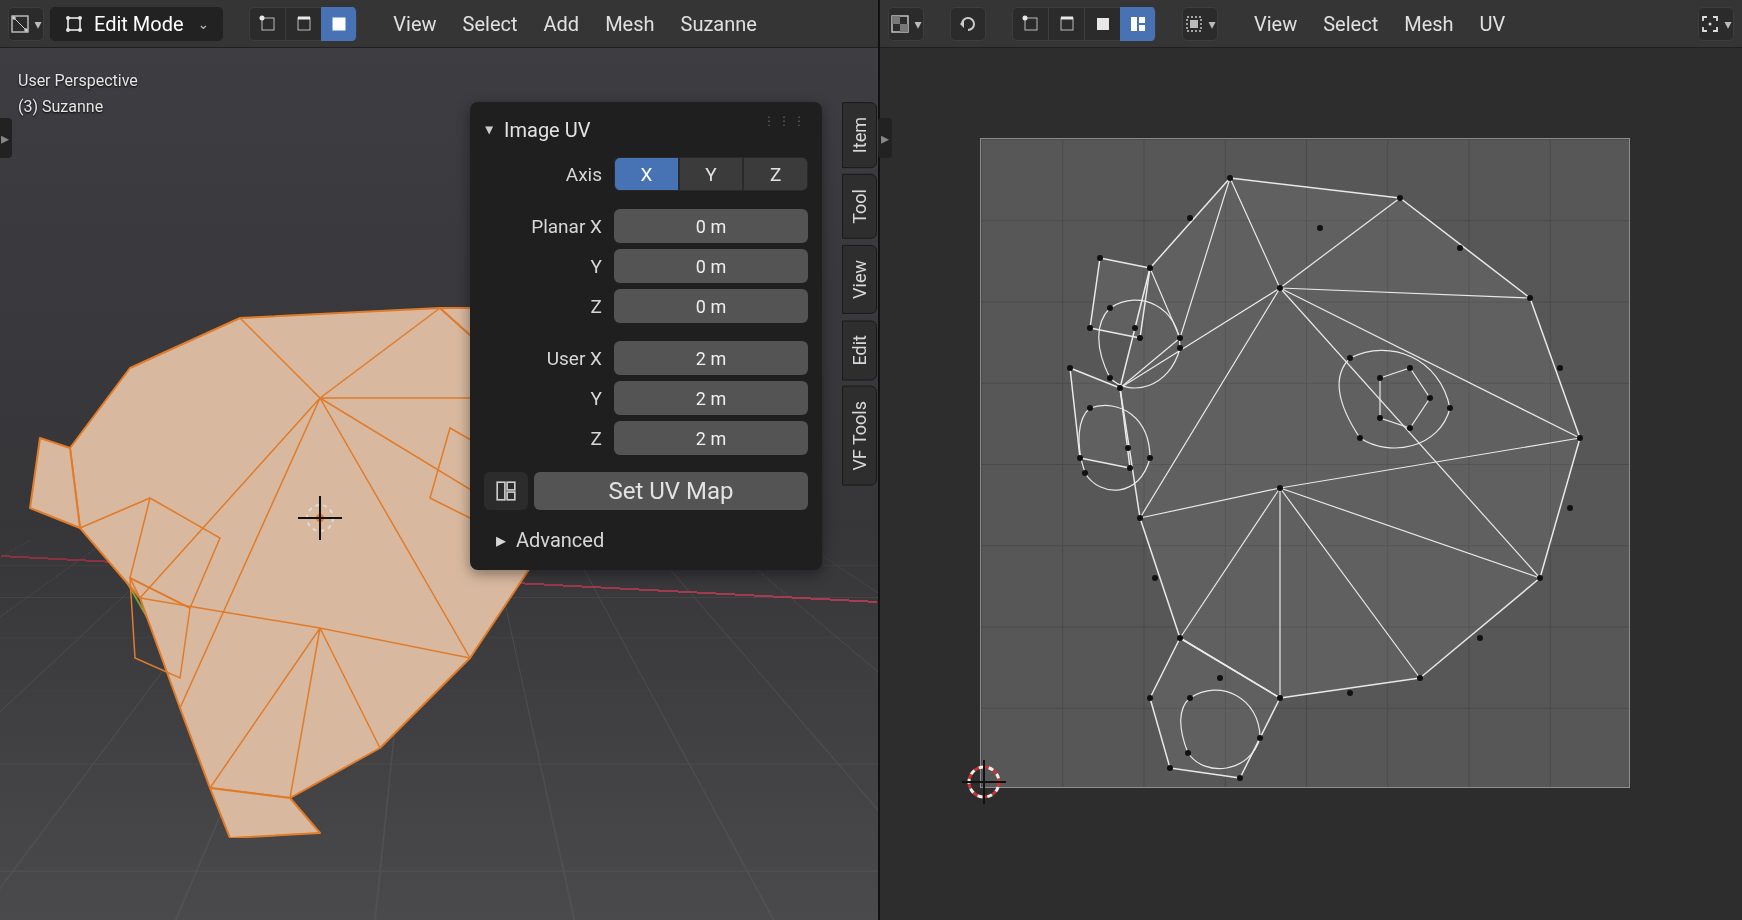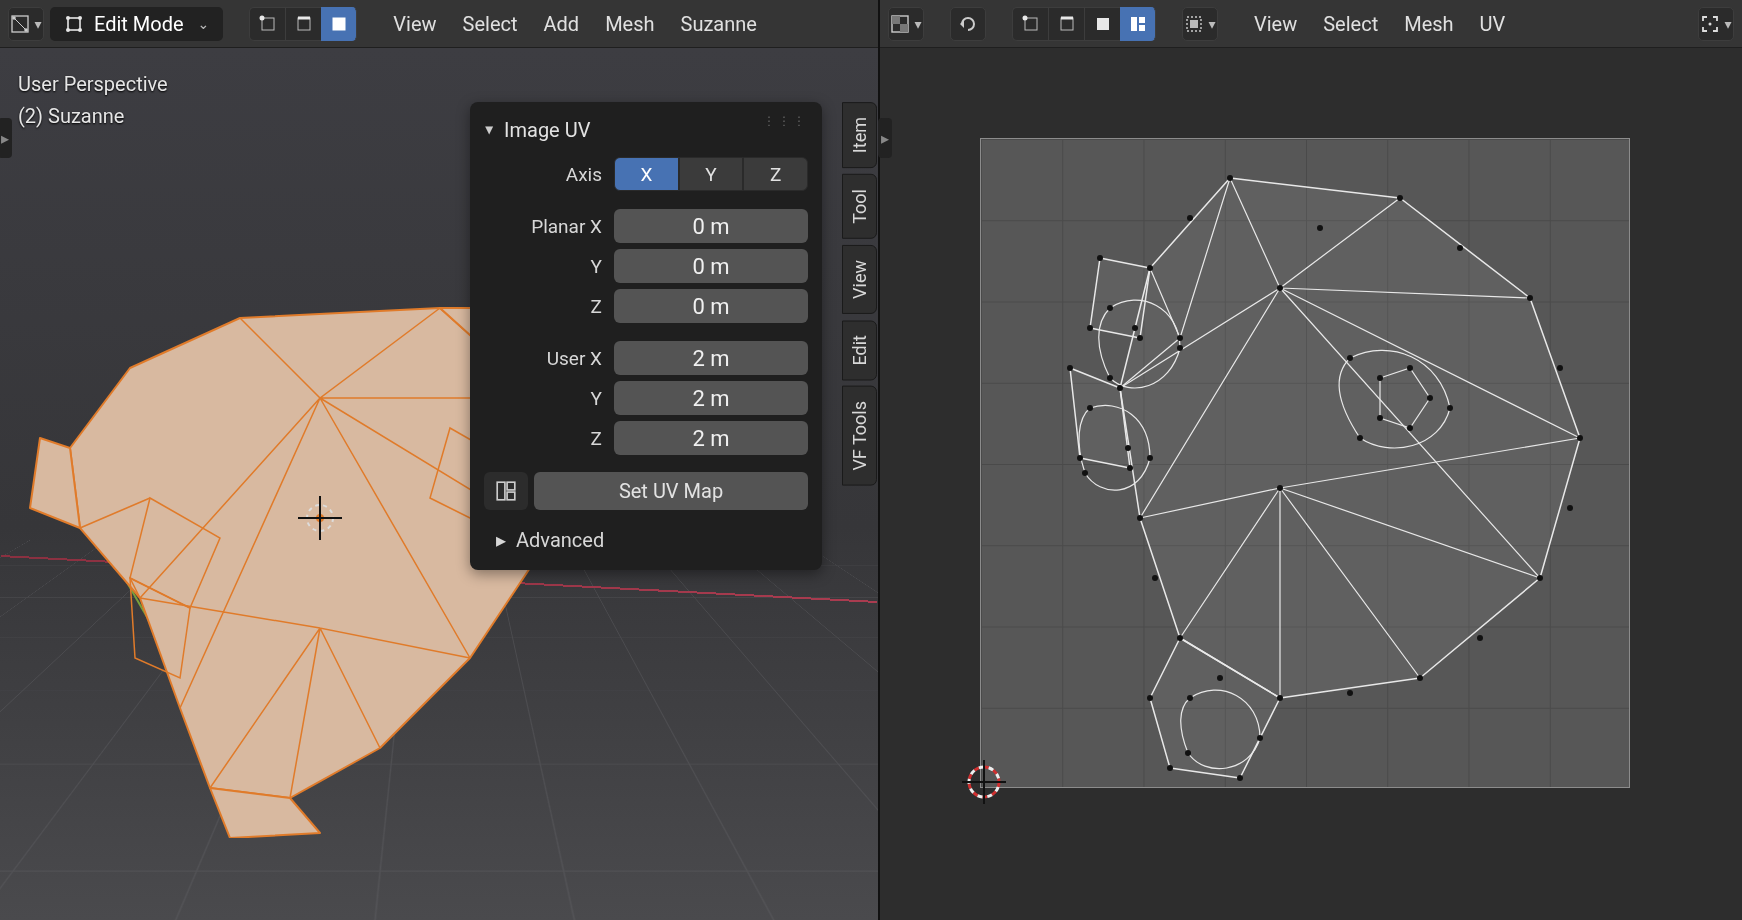--- a/index.html
+++ b/index.html
@@ -15,21 +15,21 @@
   .btn-group .hdr-btn { border-radius:0; border-right:none; }
   .btn-group .hdr-btn:first-child { border-top-left-radius:5px; border-bottom-left-radius:5px; }
   .btn-group .hdr-btn:last-child { border-top-right-radius:5px; border-bottom-right-radius:5px; border-right:1px solid #3d3d3d; }
   .hdr-btn.active { background:#4772b3; border-color:#4772b3; color:#fff; }
   .mode-dd { display:flex; align-items:center; background:#222; border-radius:5px; height:34px; padding:0 14px; gap:10px; color:#fff; font-size:20px; }
   .menu-txt { padding:0 10px; cursor:pointer; font-size:20px; color:#e0e0e0; }
   .sep { width:14px; }
   
   .viewport { position:absolute; top:48px; left:0; right:0; bottom:0; background:#3a3a3a; overflow:hidden; }
   .pane-left .viewport { background:linear-gradient(180deg,#3d3d42 0%,#363639 55%,#4a4a4d 100%); }
-  .overlay-text { position:absolute; top:20px; left:18px; color:#e6e6e6; font-size:20px; line-height:1.6; text-shadow:0 1px 2px #000; }
+  .overlay-text { position:absolute; top:20px; left:18px; color:#e6e6e6; font-size:16px; line-height:1.6; text-shadow:0 1px 2px #000; }
   
   .floor { position:absolute; left:-200px; right:-200px; top:180px; bottom:-200px; transform:perspective(700px) rotateX(62deg); background-image:
       linear-gradient(#5a5a5e 1px,transparent 1px),
       linear-gradient(90deg,#5a5a5e 1px,transparent 1px);
       background-size:120px 120px; opacity:.5; }
   .axis-x { position:absolute; left:0; right:0; top:530px; height:2px; background:linear-gradient(90deg,#8a3040,#aa3c50); transform:rotate(3deg); }
   .axis-y { position:absolute; left:50px; top:400px; width:300px; height:2px; background:#7ba03a; transform:rotate(60deg); transform-origin:left center; }
   
   .mesh3d { position:absolute; left:20px; top:230px; width:640px; height:560px; }
   .mesh3d svg { width:100%; height:100%; }
@@ -37,25 +37,25 @@
   .op-panel { position:absolute; top:54px; left:470px; width:352px; background:#1f1f1f; border-radius:8px; padding:12px 14px 16px 14px; color:#e2e2e2; font-size:20px; box-shadow:0 4px 14px rgba(0,0,0,.4); }
   .op-head { display:flex; align-items:center; gap:10px; padding:4px 2px 12px 2px; }
   .op-head .chev { transform:rotate(90deg); font-size:16px; color:#ccc; }
   .prop-row { display:flex; align-items:center; height:40px; }
   .prop-lbl { width:130px; text-align:right; padding-right:12px; color:#d7d7d7; font-size:19px; }
   .axis-toggle { flex:1; display:flex; }
   .axis-toggle .ax { flex:1; height:34px; display:flex; align-items:center; justify-content:center; background:#3b3b3b; border:1px solid #2a2a2a; cursor:pointer; font-size:19px; }
   .axis-toggle .ax:first-child { border-radius:6px 0 0 6px; }
   .axis-toggle .ax:last-child  { border-radius:0 6px 6px 0; }
   .axis-toggle .ax.active { background:#4772b3; color:#fff; }
-  .num-field { flex:1; height:34px; background:#545454; border-radius:6px; display:flex; align-items:center; justify-content:center; color:#f0f0f0; font-size:22px; }
+  .num-field { flex:1; height:34px; background:#545454; border-radius:6px; display:flex; align-items:center; justify-content:center; color:#f0f0f0; font-size:18px; }
   .gap-row { height:12px; }
   .setuv-row { display:flex; align-items:center; gap:6px; margin-top:14px; }
   .setuv-ico { width:44px; height:38px; background:#2c2c2c; border-radius:6px; display:flex; align-items:center; justify-content:center; }
-  .setuv-btn { flex:1; height:38px; background:#545454; border-radius:6px; display:flex; align-items:center; justify-content:center; font-size:20px; }
+  .setuv-btn { flex:1; height:38px; background:#545454; border-radius:6px; display:flex; align-items:center; justify-content:center; font-size:24px; }
   .adv-row { display:flex; align-items:center; gap:10px; padding:18px 6px 2px 12px; color:#d7d7d7; }
   .drag-dots { position:absolute; top:12px; right:14px; color:#666; letter-spacing:3px; font-size:12px; }
   
   .side-tabs { position:absolute; top:54px; right:0; width:36px; }
   .side-tab { writing-mode:vertical-rl; transform:rotate(180deg); background:#2e2e2e; border:1px solid #1a1a1a; border-radius:6px 0 0 6px; padding:14px 6px; margin-bottom:6px; color:#d8d8d8; font-size:18px; text-align:center; cursor:pointer; }
   .side-handle { position:absolute; top:70px; left:-2px; width:14px; height:40px; background:#222; border-radius:4px; color:#888; display:flex; align-items:center; justify-content:center; font-size:16px; }
   
   .uv-area { position:absolute; top:48px; left:0; right:0; bottom:0; background:#2d2d2d; }
   .uv-grid { position:absolute; left:100px; top:90px; width:650px; height:650px; background:#575757;
     background-image:linear-gradient(#4a4a4a 1px,transparent 1px),linear-gradient(90deg,#4a4a4a 1px,transparent 1px);
@@ -135,21 +135,21 @@
       <span class="menu-txt">Suzanne</span>
     </div>
 
     <div class="viewport">
       <div class="floor"></div>
       <div class="axis-x"></div>
       <div class="axis-y"></div>
 
       <div class="overlay-text">
         <div>User Perspective</div>
-        <div>(2) Suzanne</div>
+        <div>(3) Suzanne</div>
       </div>
 
       <div class="mesh3d">
         <svg viewBox="0 0 640 560">
           <g fill="#d8b9a0" stroke="#e07b2a" stroke-width="2" stroke-linejoin="round">
             <polygon points="220,40 420,30 520,120 530,260 450,380 360,470 270,520 190,510 160,430 120,320 60,250 50,170 110,90"></polygon>
             <polygon points="420,30 520,120 560,80 500,30"></polygon>
             <polygon points="50,170 60,250 10,230 20,160"></polygon>
             <polygon points="270,520 190,510 210,560 300,555"></polygon>
           </g>

